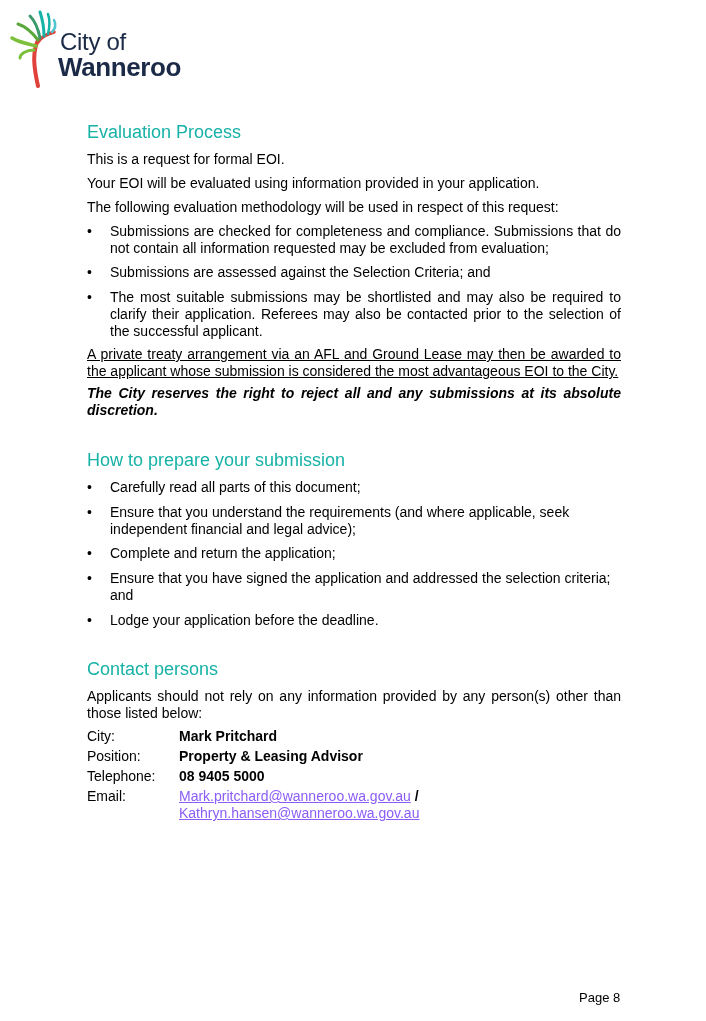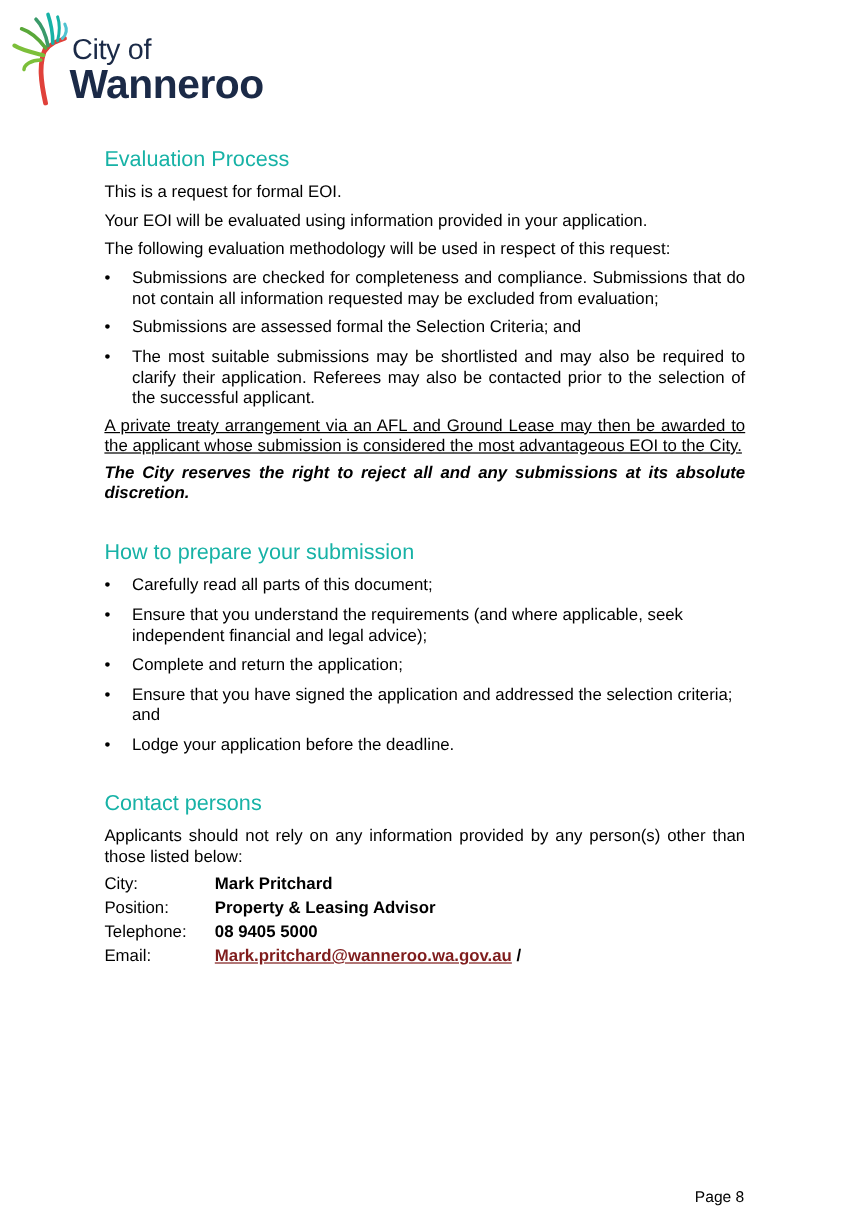--- a/index.html
+++ b/index.html
@@ -2,39 +2,39 @@
 <html><head>
 <meta charset="utf-8">
 <style>
   html, body { margin: 0; padding: 0; background: #ffffff; }
   body {
     width: 706px; height: 1021px; position: relative; overflow: hidden;
     font-family: "Liberation Sans", sans-serif; color: #000;
   }
   .logo { position: absolute; left: 8px; top: 8px; width: 220px; height: 80px; }
   .logo-city { position: absolute; left: 52px; top: 20px; font-size: 24px; color: #1b2a47; letter-spacing: -0.3px; }
-  .logo-wanneroo { position: absolute; left: 50px; top: 44px; font-size: 34px; font-weight: bold; color: #1b2a47; letter-spacing: -0.4px; }
+  .logo-wanneroo { position: absolute; left: 50px; top: 44px; font-size: 26px; font-weight: bold; color: #1b2a47; letter-spacing: -0.4px; }
   .content { position: absolute; left: 87px; top: 0; width: 534px; }
   h2 {
     font-weight: normal; color: #17b2a6; font-size: 18px; margin: 0; position: absolute; left: 0;
   }
   p, .li-text {
     font-size: 14px; line-height: 17px; margin: 0;
   }
   .abs { position: absolute; left: 0; width: 534px; }
   .justify { text-align: justify; }
   .bullet-row { position: absolute; left: 0; width: 534px; display: flex; }
   .bullet { width: 23px; flex: none; font-size: 14px; line-height: 17px; }
   .li-text { flex: 1; text-align: justify; }
   .li-text.left { text-align: left; }
   .bold-italic { font-weight: bold; font-style: italic; }
   .contact-row { position: absolute; left: 0; display: flex; font-size: 14px; line-height: 17px; }
   .contact-label { width: 92px; flex: none; }
   .contact-value { font-weight: bold; }
-  a.email { color: #7f1d1d; text-decoration: underline; font-weight: bold; text-align: center; }
+  a.email { color: #8b5cf6; text-decoration: underline; font-weight: normal; text-align: center; }
   .page-num { position: absolute; left: 579px; top: 990px; font-size: 13px; text-align: center; }
 </style>
 </head>
 <body>
 
 <div class="logo">
   <svg width="56" height="80" viewBox="0 0 56 80" style="position:absolute;left:0;top:0;">
     <path d="M30 78 C26 60 24 45 30 32" stroke="#e0413a" stroke-width="4" fill="none" stroke-linecap="round"></path>
     <path d="M30 34 C34 28 40 26 46 24" stroke="#e0413a" stroke-width="3.5" fill="none" stroke-linecap="round"></path>
     <path d="M28 38 C20 36 10 34 4 30" stroke="#7cbf3a" stroke-width="3.5" fill="none" stroke-linecap="round"></path>
@@ -55,21 +55,21 @@
   <p class="abs" style="top:151px;">This is a request for formal EOI.</p>
   <p class="abs" style="top:175px;">Your EOI will be evaluated using information provided in your application.</p>
   <p class="abs" style="top:199px;">The following evaluation methodology will be used in respect of this request:</p>
 
   <div class="bullet-row" style="top:223px;">
     <span class="bullet">•</span>
     <span class="li-text">Submissions are checked for completeness and compliance.  Submissions that do not contain all information requested may be excluded from evaluation;</span>
   </div>
   <div class="bullet-row" style="top:264px;">
     <span class="bullet">•</span>
-    <span class="li-text">Submissions are assessed formal the Selection Criteria; and</span>
+    <span class="li-text">Submissions are assessed against the Selection Criteria; and</span>
   </div>
   <div class="bullet-row" style="top:289px;">
     <span class="bullet">•</span>
     <span class="li-text">The most suitable submissions may be shortlisted and may also be required to clarify their application. Referees may also be contacted prior to the selection of the successful applicant.</span>
   </div>
 
   <p class="abs justify" style="top:346px;text-decoration:underline;">A private treaty arrangement via an AFL and Ground Lease may then be awarded to the applicant whose submission is considered the most advantageous EOI to the City.</p>
   <p class="abs justify bold-italic" style="top:385px;">The City reserves the right to reject all and any submissions at its absolute discretion.</p>
 
   <h2 style="top:450px;">How to prepare your submission</h2>
@@ -106,17 +106,18 @@
     <span class="contact-value">Property &amp; Leasing Advisor</span>
   </div>
   <div class="contact-row" style="top:768px;">
     <span class="contact-label">Telephone:</span>
     <span class="contact-value">08 9405 5000</span>
   </div>
   <div class="contact-row" style="top:788px;">
     <span class="contact-label">Email:</span>
     <span>
       <a class="email" href="#">Mark.pritchard@wanneroo.wa.gov.au</a><span class="contact-value"> /</span><br>
+      <a class="email" href="#">Kathryn.hansen@wanneroo.wa.gov.au</a>
     </span>
   </div>
 </div>
 
 <div class="page-num">Page 8</div>
 
 </body></html>

